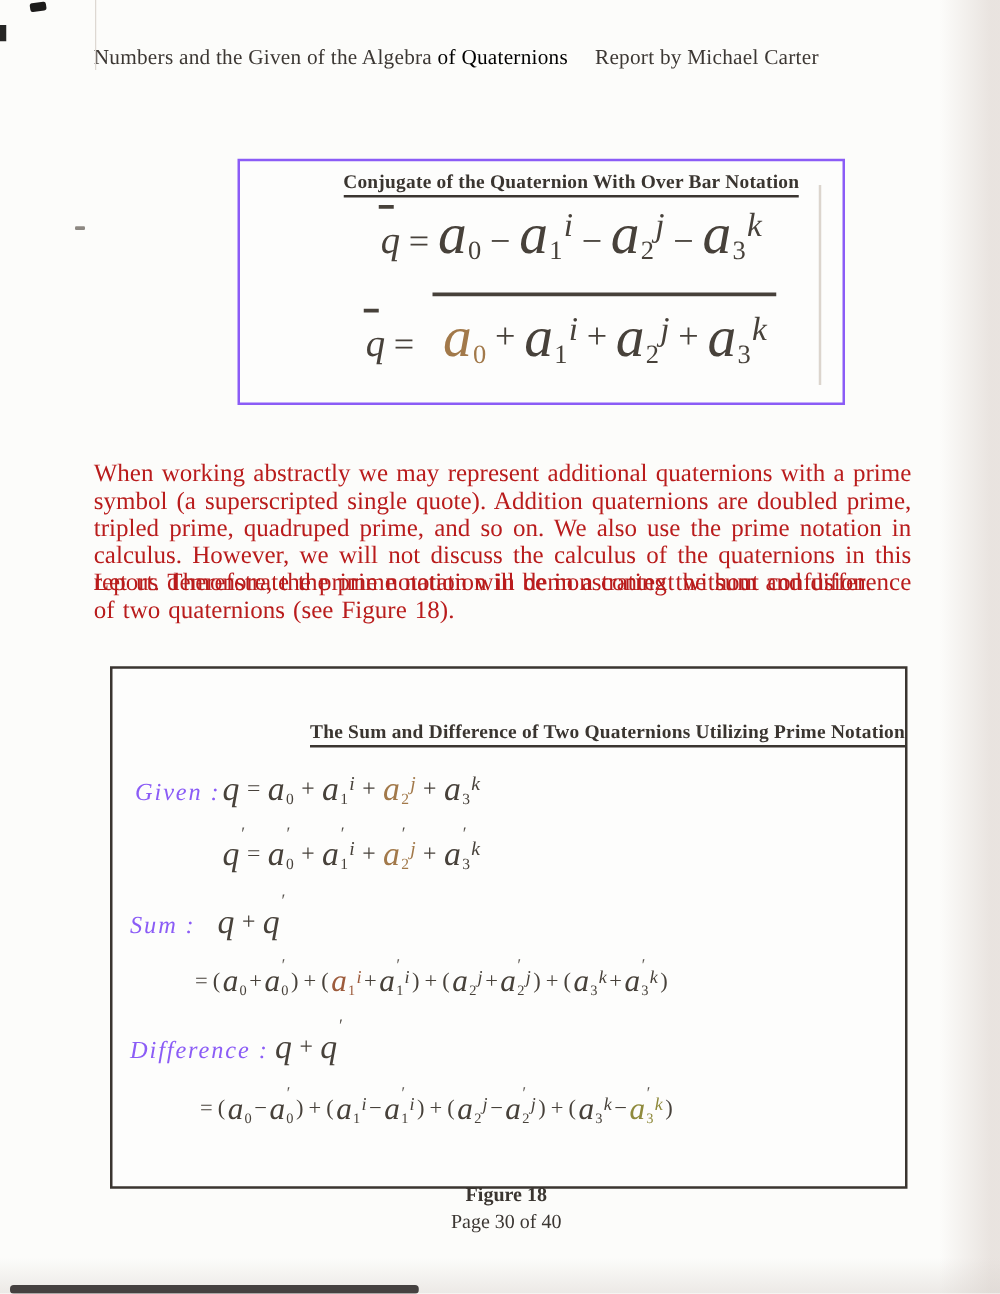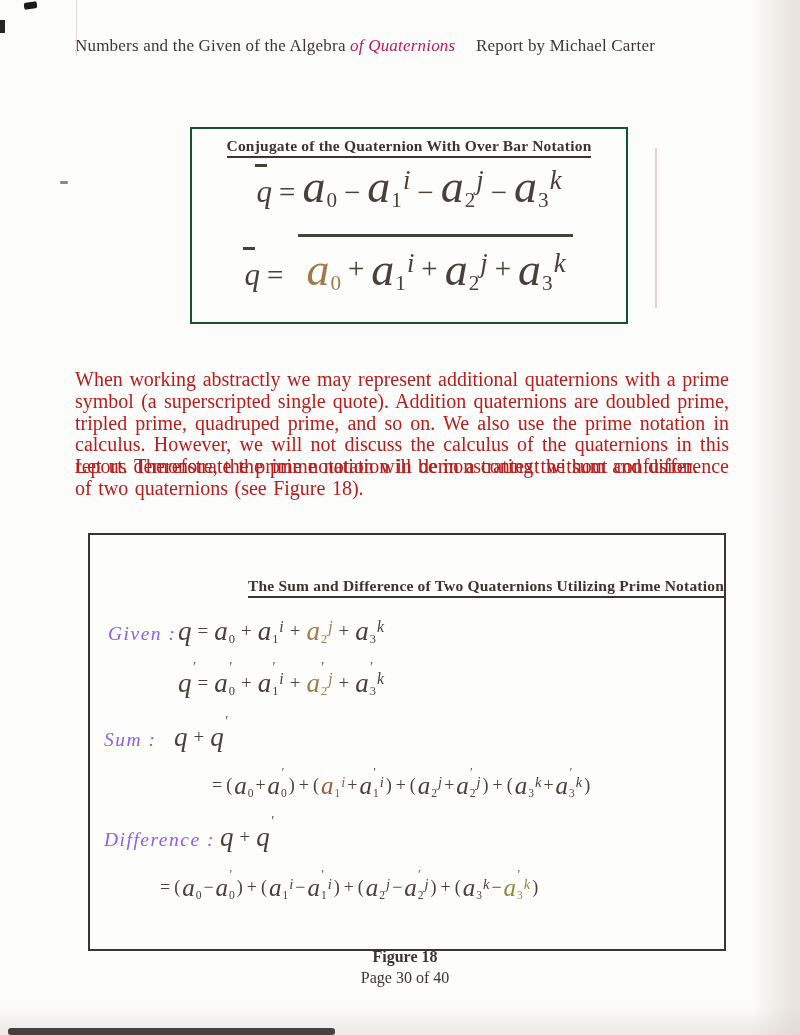--- a/index.html
+++ b/index.html
@@ -2,25 +2,25 @@
 <html><head>
 <meta charset="utf-8">
 <style>
   html,body{margin:0;padding:0;background:#fcfcfa;}
   .page{position:relative;width:800px;height:1035px;background:#fcfcfa;overflow:hidden;
         font-family:"Liberation Serif","DejaVu Serif",serif;color:#3c3733;}
 
   
   .hdr{position:absolute;left:75px;top:36px;width:580px;display:flex;justify-content:space-between;
        font-size:17px;letter-spacing:.2px;}
-  .hdr .accent{color:#be185d;font-style:italic;}
+  .hdr .accent{color:#000000;}
 
   
-  .f17{position:absolute;left:190px;top:127px;width:434px;height:193px;border:2px solid #14532d;
-       background:#fdfdfc;text-align:center;}
+  .f17{position:absolute;left:190px;top:127px;width:434px;height:193px;border:2px solid #8b5cf6;
+       background:#fdfdfc;text-align:center;padding-left:48px;}
   .boxtitle{display:inline-block;font-weight:bold;font-size:15.5px;border-bottom:2px solid currentColor;
             padding-bottom:1px;letter-spacing:.2px;color:#3a3530;}
   .f17 .boxtitle{margin-top:8px;}
   .f17-eq{display:flex;justify-content:center;align-items:baseline;}
   .f17-eq.e1{height:74px;margin-top:2px;}
   .f17-eq.e2{height:86px;}
 
   
   .eq{white-space:nowrap;color:#47413a;font-style:italic;}
   .eq .op{font-style:normal;}
@@ -58,21 +58,21 @@
   .r-label{font-style:italic;font-size:19.5px;letter-spacing:1.5px;color:#8b5cf6;flex:0 0 auto;}
   .r-eq{font-size:27px;}
   .r-eq .op{font-size:19px;vertical-align:3px;margin:0 6px;}
   .r-eq.exp{font-size:25px;}
   .r-eq.exp .op{font-size:18px;margin:0 2px;}
   .row-given{margin-top:18px;height:52px;padding-left:18px;}
   .row-given .r-label{width:70px;}
   .row-given2{height:54px;padding-left:88px;}
   .row-sum{height:50px;padding-left:14px;}
   .row-sum .r-label{width:70px;}
-  .row-sumexp{height:50px;padding-left:120px;}
+  .row-sumexp{height:50px;padding-left:64px;}
   .row-diff{height:52px;padding-left:14px;}
   .row-diff .r-label{width:116px;}
   .row-diffexp{height:50px;padding-left:68px;}
 
   
   .art{position:absolute;}
   .a-tl1{left:24px;top:2px;width:13px;height:7px;background:#1c1b1a;border-radius:2px;transform:rotate(-8deg);}
   .a-tl2{left:0;top:20px;width:5px;height:13px;background:#262524;}
   .a-lline{left:76px;top:0;width:1px;height:56px;background:#ddd8d2;}
   .a-dash{left:60px;top:181px;width:8px;height:3px;background:#8d8882;border-radius:1px;}

